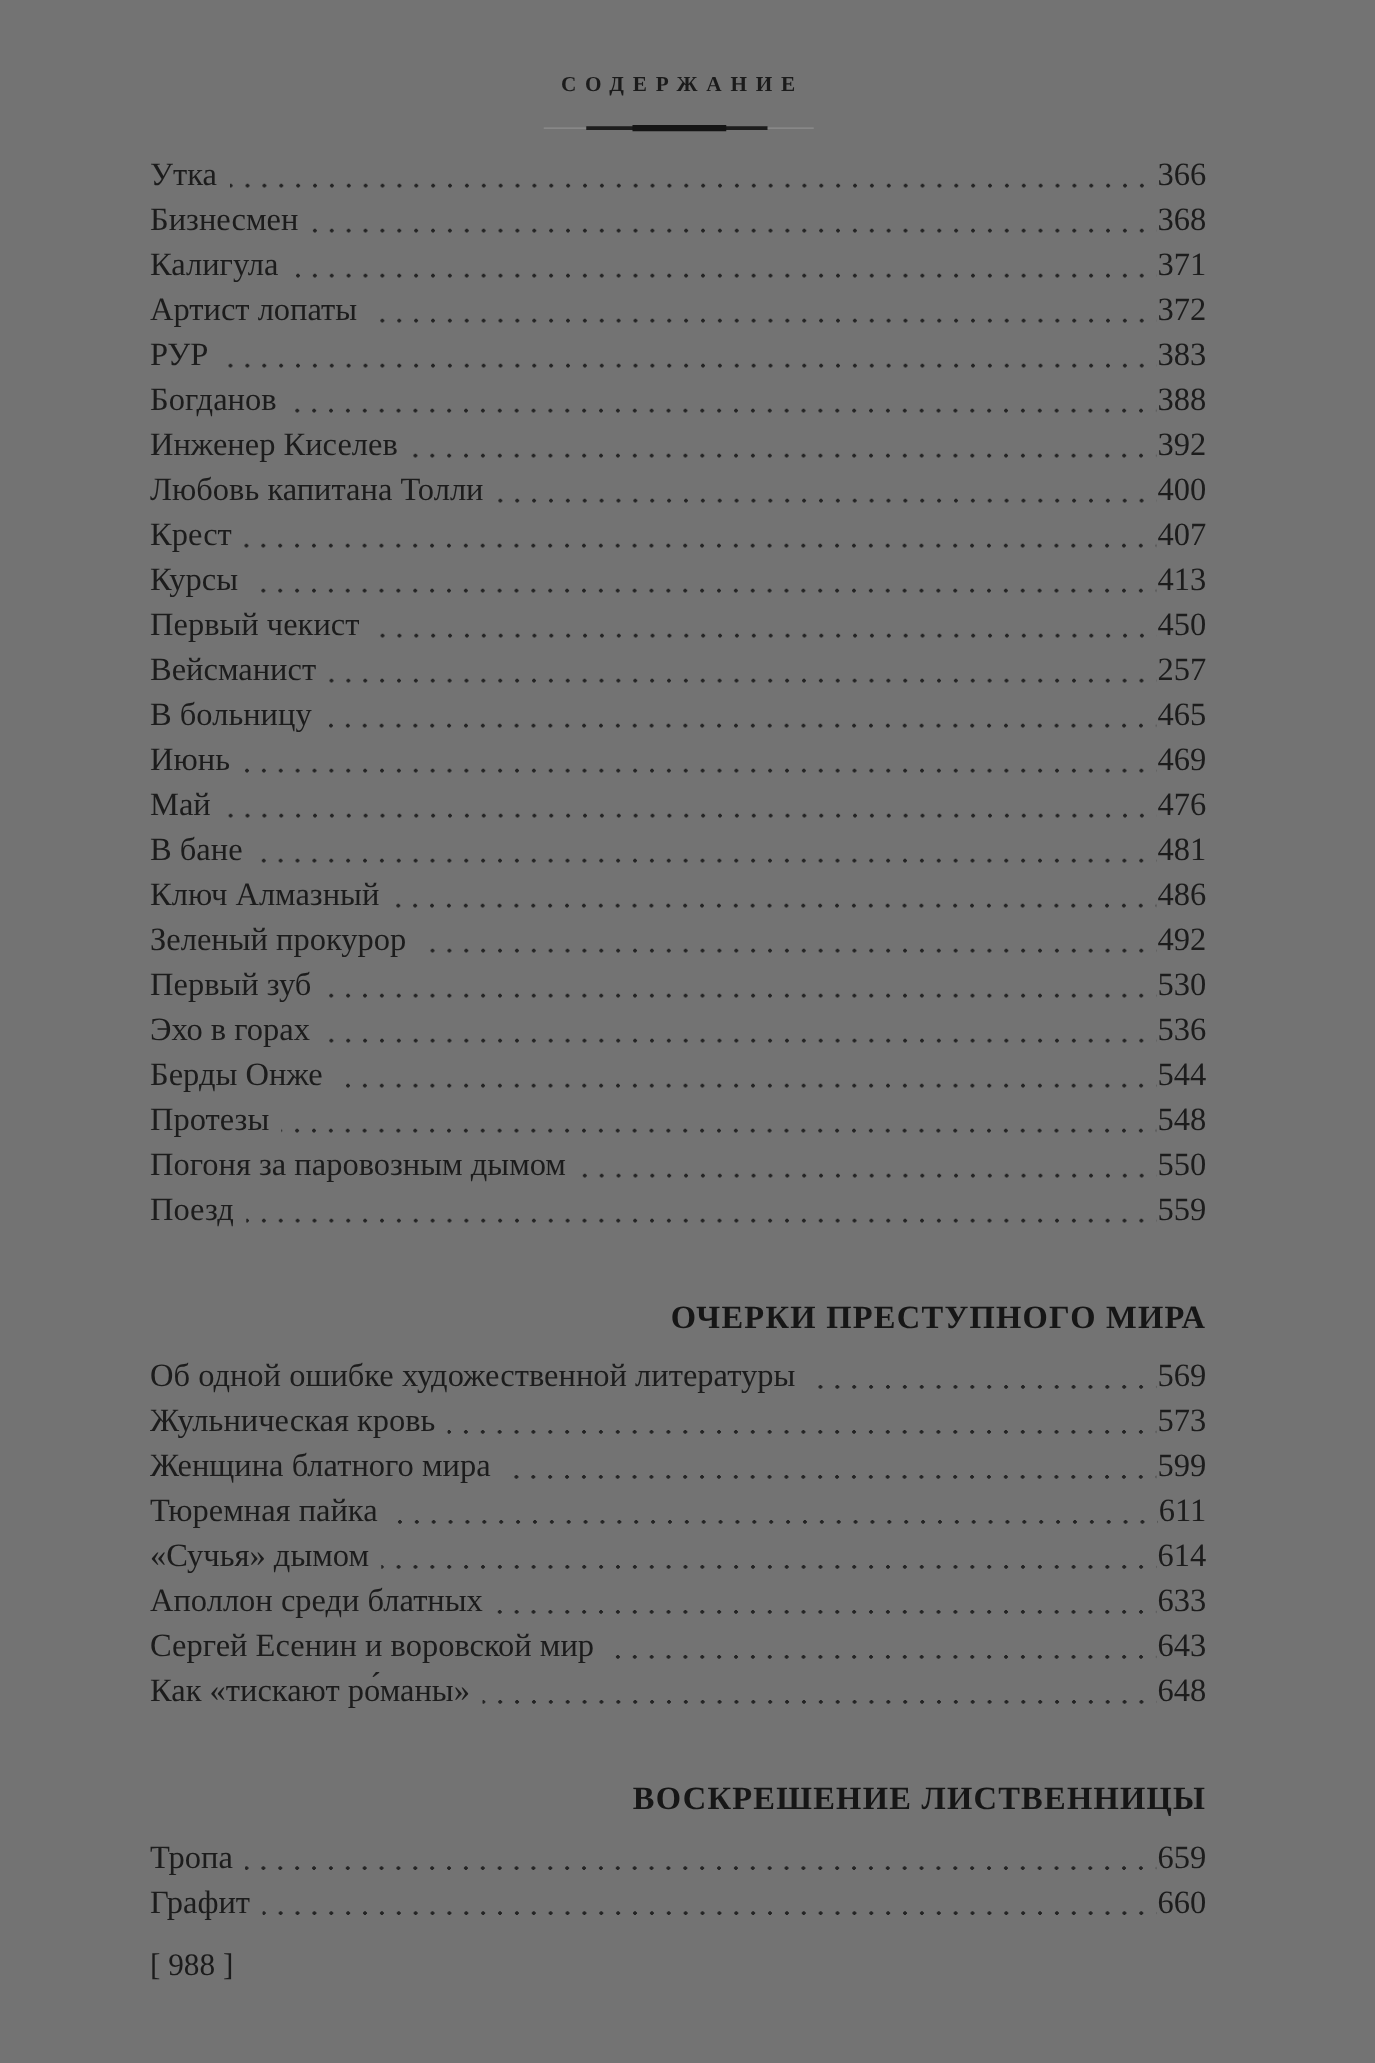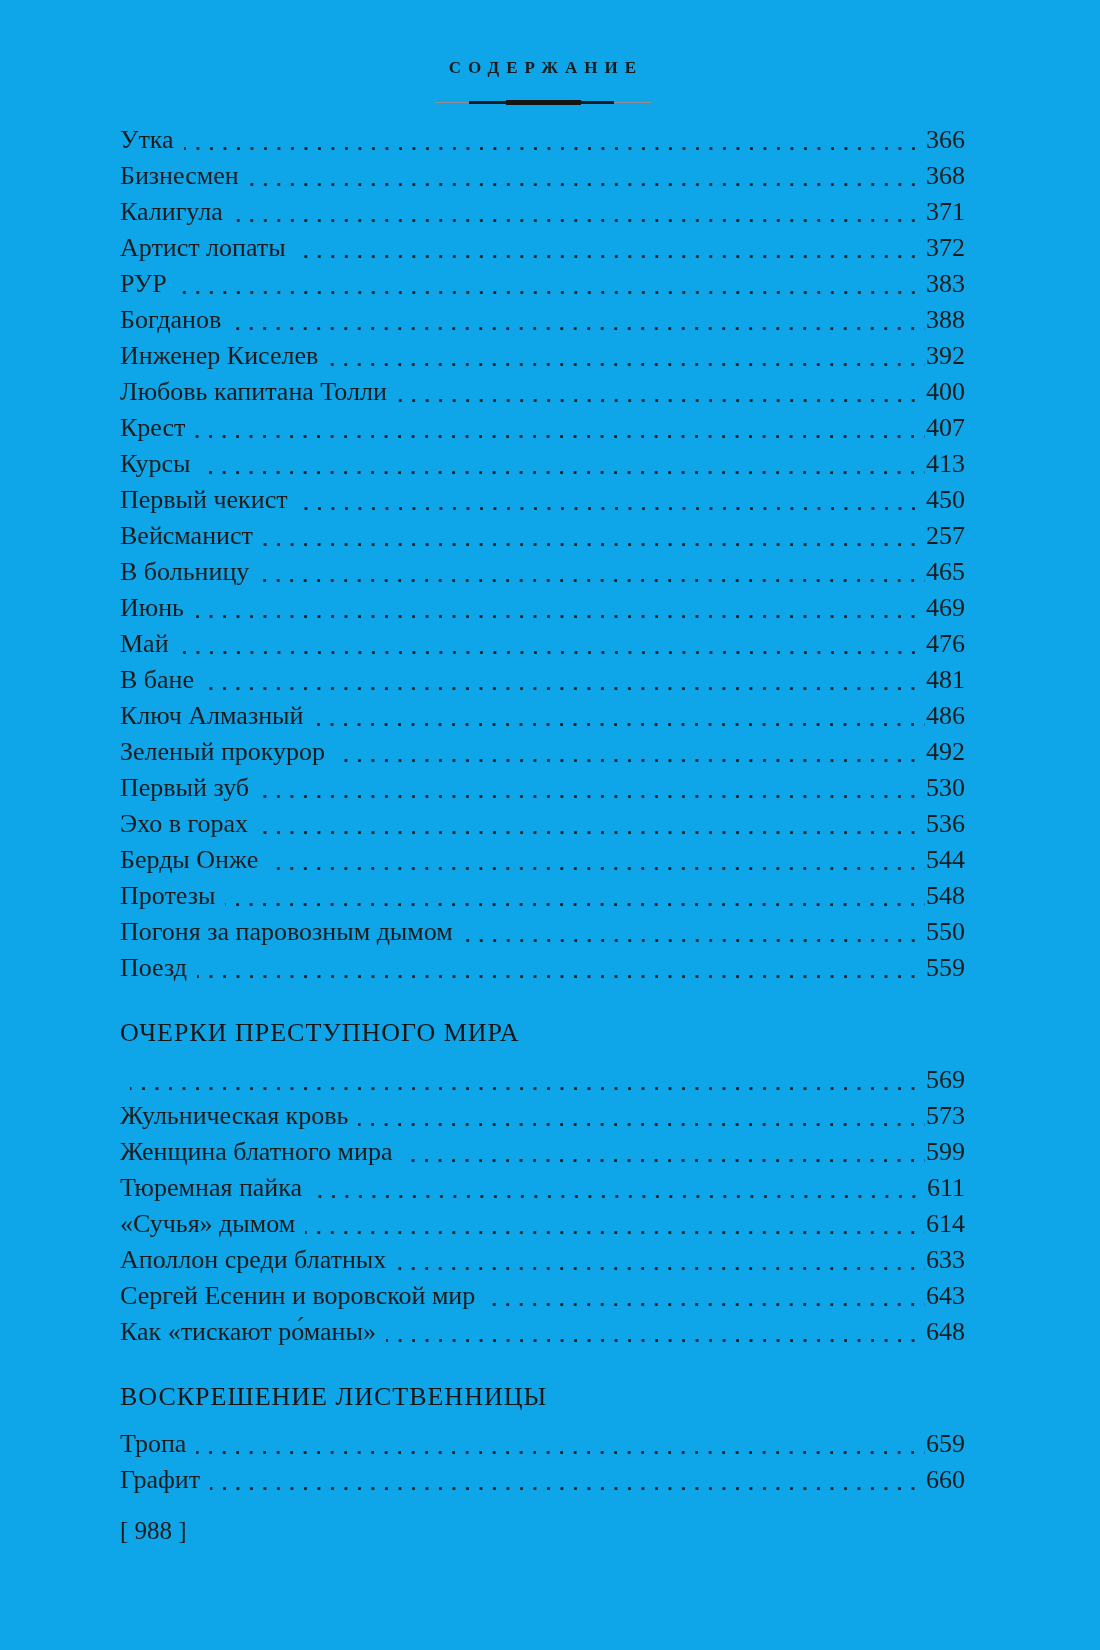--- a/index.html
+++ b/index.html
@@ -12,21 +12,21 @@
     height: 1650px;
     overflow: hidden;
     color: #1c1c1c;
     font-family: "Liberation Serif", "DejaVu Serif", serif;
   }
   .page {
     box-sizing: border-box;
     width: 1100px;
     height: 1650px;
     padding: 58px 135px 0 120px;
-    background: #0ea5e9;
+    background: #737373;
   }
 
   
   .page-title {
     margin: 0;
     padding-left: 7px; 
     font-size: 17px;
     font-weight: 700;
     letter-spacing: 7px;
     text-align: center;
@@ -49,25 +49,25 @@
   }
   .ornament-rule .rule-thick {
     position: absolute; left: 33%; right: 32%; top: 0; height: 5px;
     background: #151515;
   }
 
   
   .toc { margin-top: 16px; }
 
   .section-heading {
-    margin: 29px 0 11px;
+    margin: 50px 0 11px;
     font-size: 26px;
-    font-weight: 400;
+    font-weight: 700;
     letter-spacing: 1px;
-    text-align: left;
+    text-align: right;
     line-height: 36px;
     color: #161616;
   }
   .section-heading:empty { display: none; }
 
   .toc-row {
     display: flex;
     align-items: baseline;
     font-size: 26px;
     line-height: 36px;
@@ -269,20 +269,21 @@
               <span class="toc-page">559</span>
             </div>
           </div>
       </section>
 
       <section class="toc-section">
         <h2 class="section-heading">ОЧЕРКИ ПРЕСТУПНОГО МИРА</h2>
         <div class="section-entries">
 
             <div class="toc-row">
+              <span class="toc-title">Об одной ошибке художественной литературы</span>
               <span class="toc-dots"></span>
               <span class="toc-page">569</span>
             </div>
 
             <div class="toc-row">
               <span class="toc-title">Жульническая кровь</span>
               <span class="toc-dots"></span>
               <span class="toc-page">573</span>
             </div>
 

